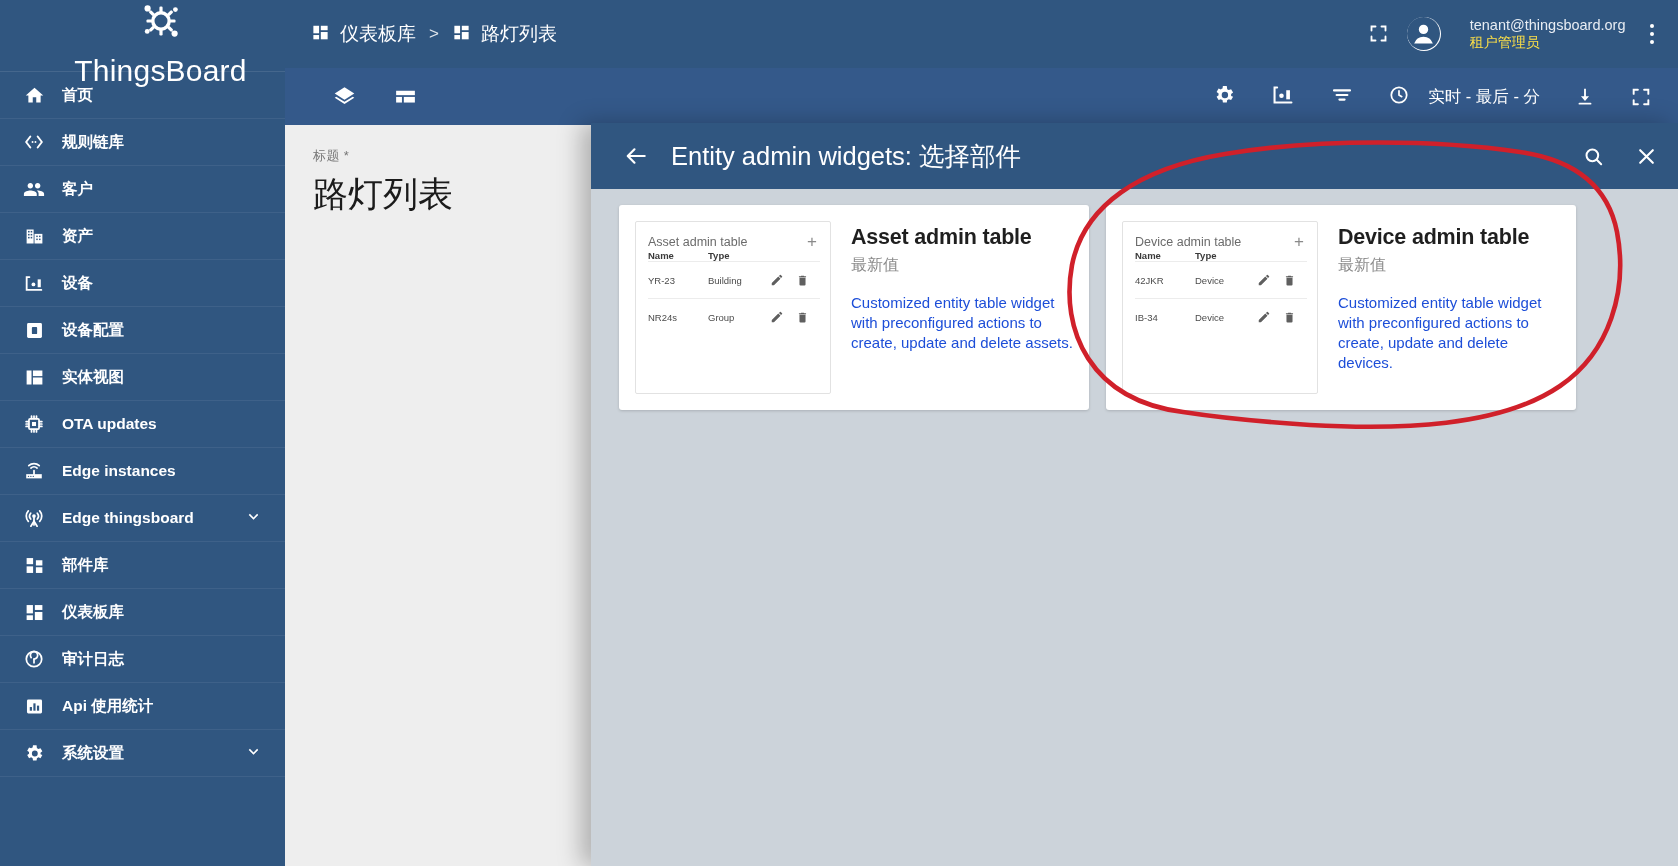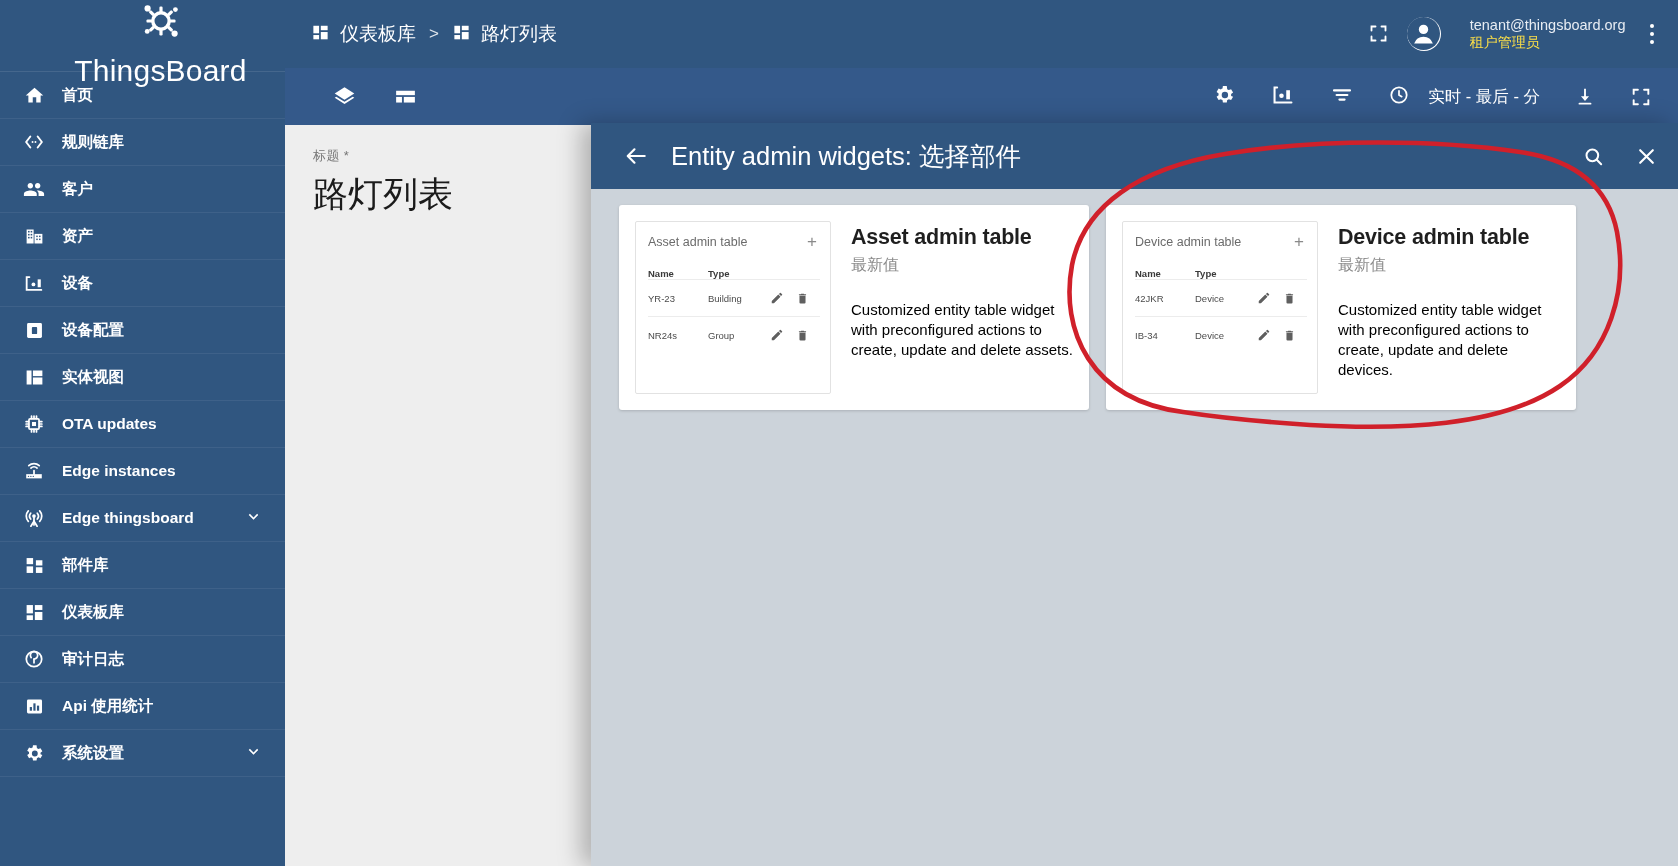--- a/index.html
+++ b/index.html
@@ -115,35 +115,35 @@
   }
   .preview {
     width: 196px; height: 173px; flex: none;
     border: 1px solid #e2e2e2; border-radius: 2px;
     background: #fff; padding: 11px 10px 0 12px;
     overflow: hidden;
   }
   .pv-head { display: flex; align-items: center; justify-content: space-between; }
   .pv-title { font-size: 12.5px; color: #6b6b6b; white-space: nowrap; }
   .pv-plus { font-size: 17px; color: #8a8a8a; line-height: 1; padding-right: 3px; }
-  .pv-cols { display: flex; margin-top: 18px; }
+  .pv-cols { display: flex; }
   .pv-col-name { width: 60px; font-size: 9.5px; font-weight: 700; color: #3a3a3a; }
   .pv-col-type { width: 60px; font-size: 9.5px; font-weight: 700; color: #3a3a3a; }
   .pv-row {
     display: flex; align-items: center; height: 37px;
     border-top: 1px solid #ececec;
   }
   .pv-cell-name { width: 60px; font-size: 9.5px; color: #4b4b4b; }
   .pv-cell-type { width: 62px; font-size: 9.5px; color: #4b4b4b; }
   .pv-acts { display: flex; gap: 12px; align-items: center; }
   .pv-acts svg { display: block; }
   .wtext { padding: 4px 0 0 20px; flex: 1; min-width: 0; }
   .w-name { font-size: 21.5px; font-weight: 700; color: #1f1f1f; letter-spacing: -.2px; }
   .w-sub { font-size: 16px; color: #8c8c8c; margin-top: 5px; }
-  .w-desc { font-size: 15px; color: #000000; line-height: 1.33; margin-top: 24px; }
+  .w-desc { font-size: 15px; color: #1d4ed8; line-height: 1.33; margin-top: 17px; }
 
   
   .annot { position: absolute; left: 0; top: 0; width: 1678px; height: 866px; pointer-events: none; z-index: 20; }
 </style>
 </head>
 <body>
 
 <div class="app">
 
   <aside class="sidebar">

